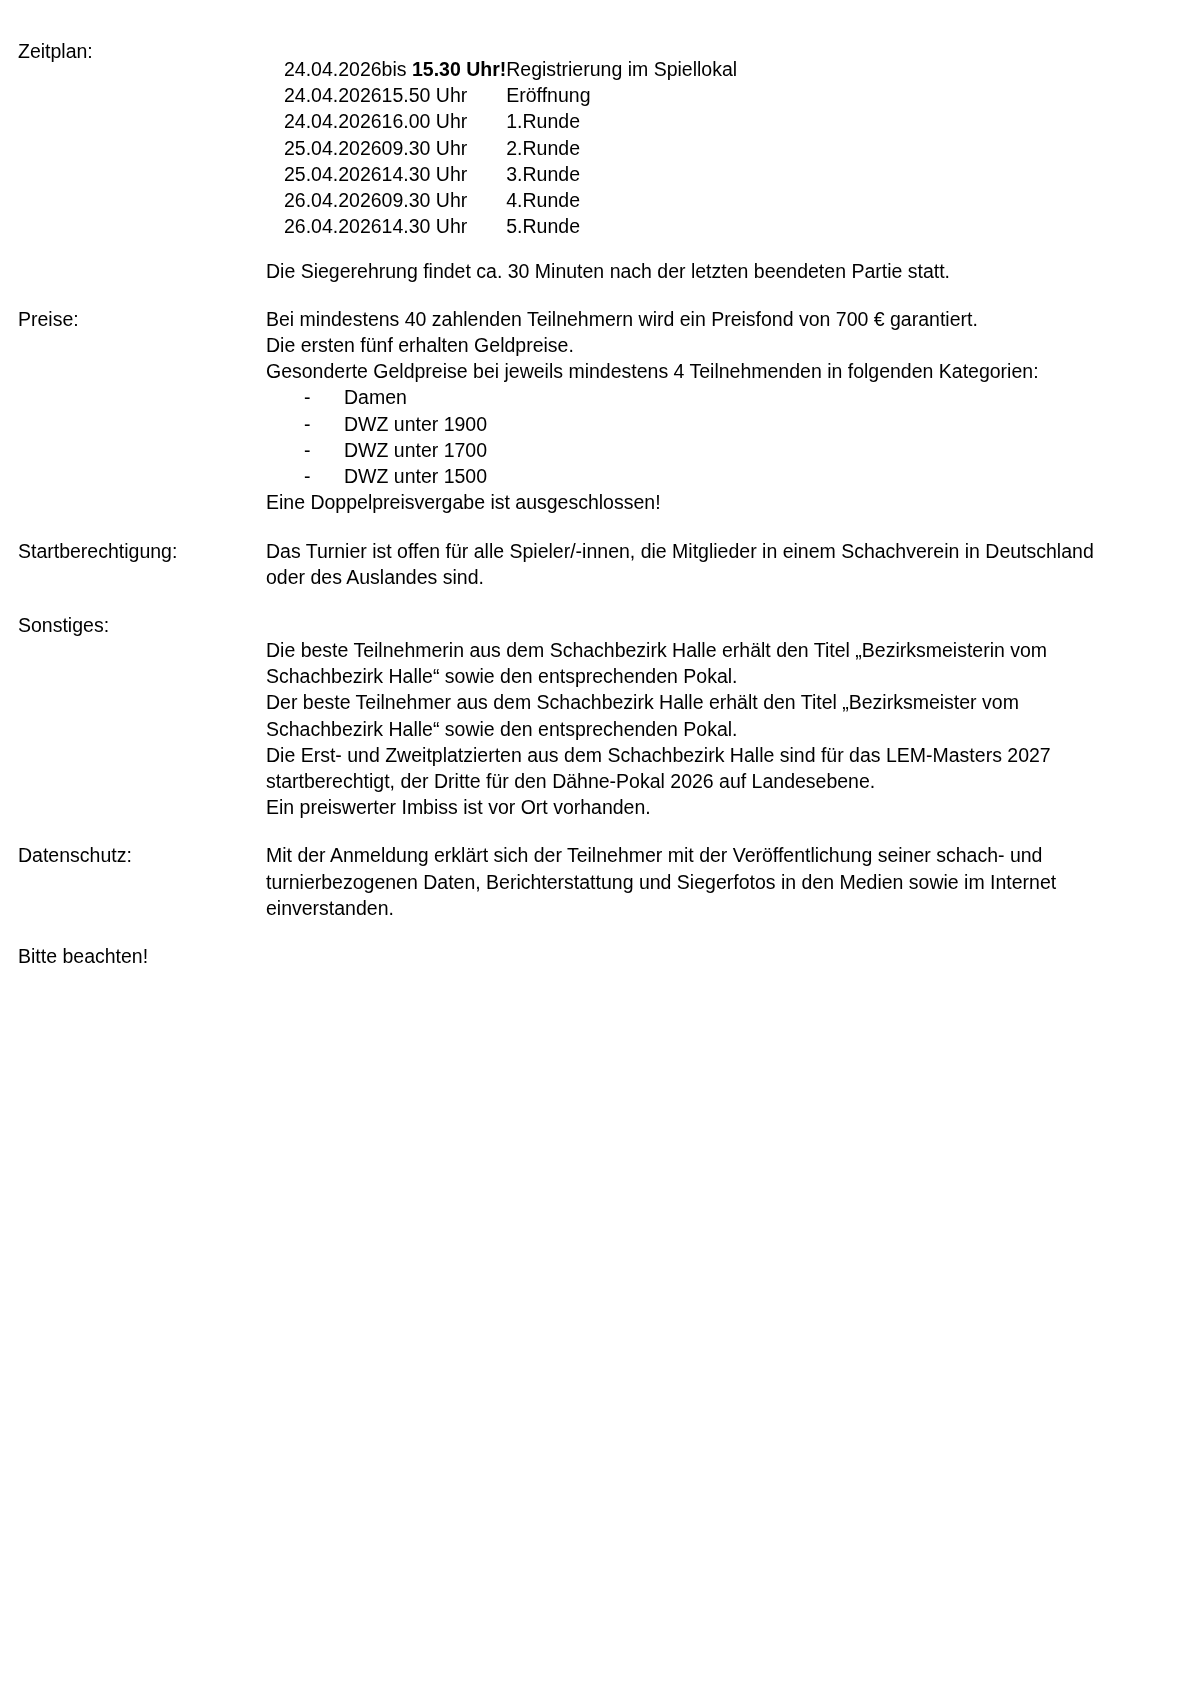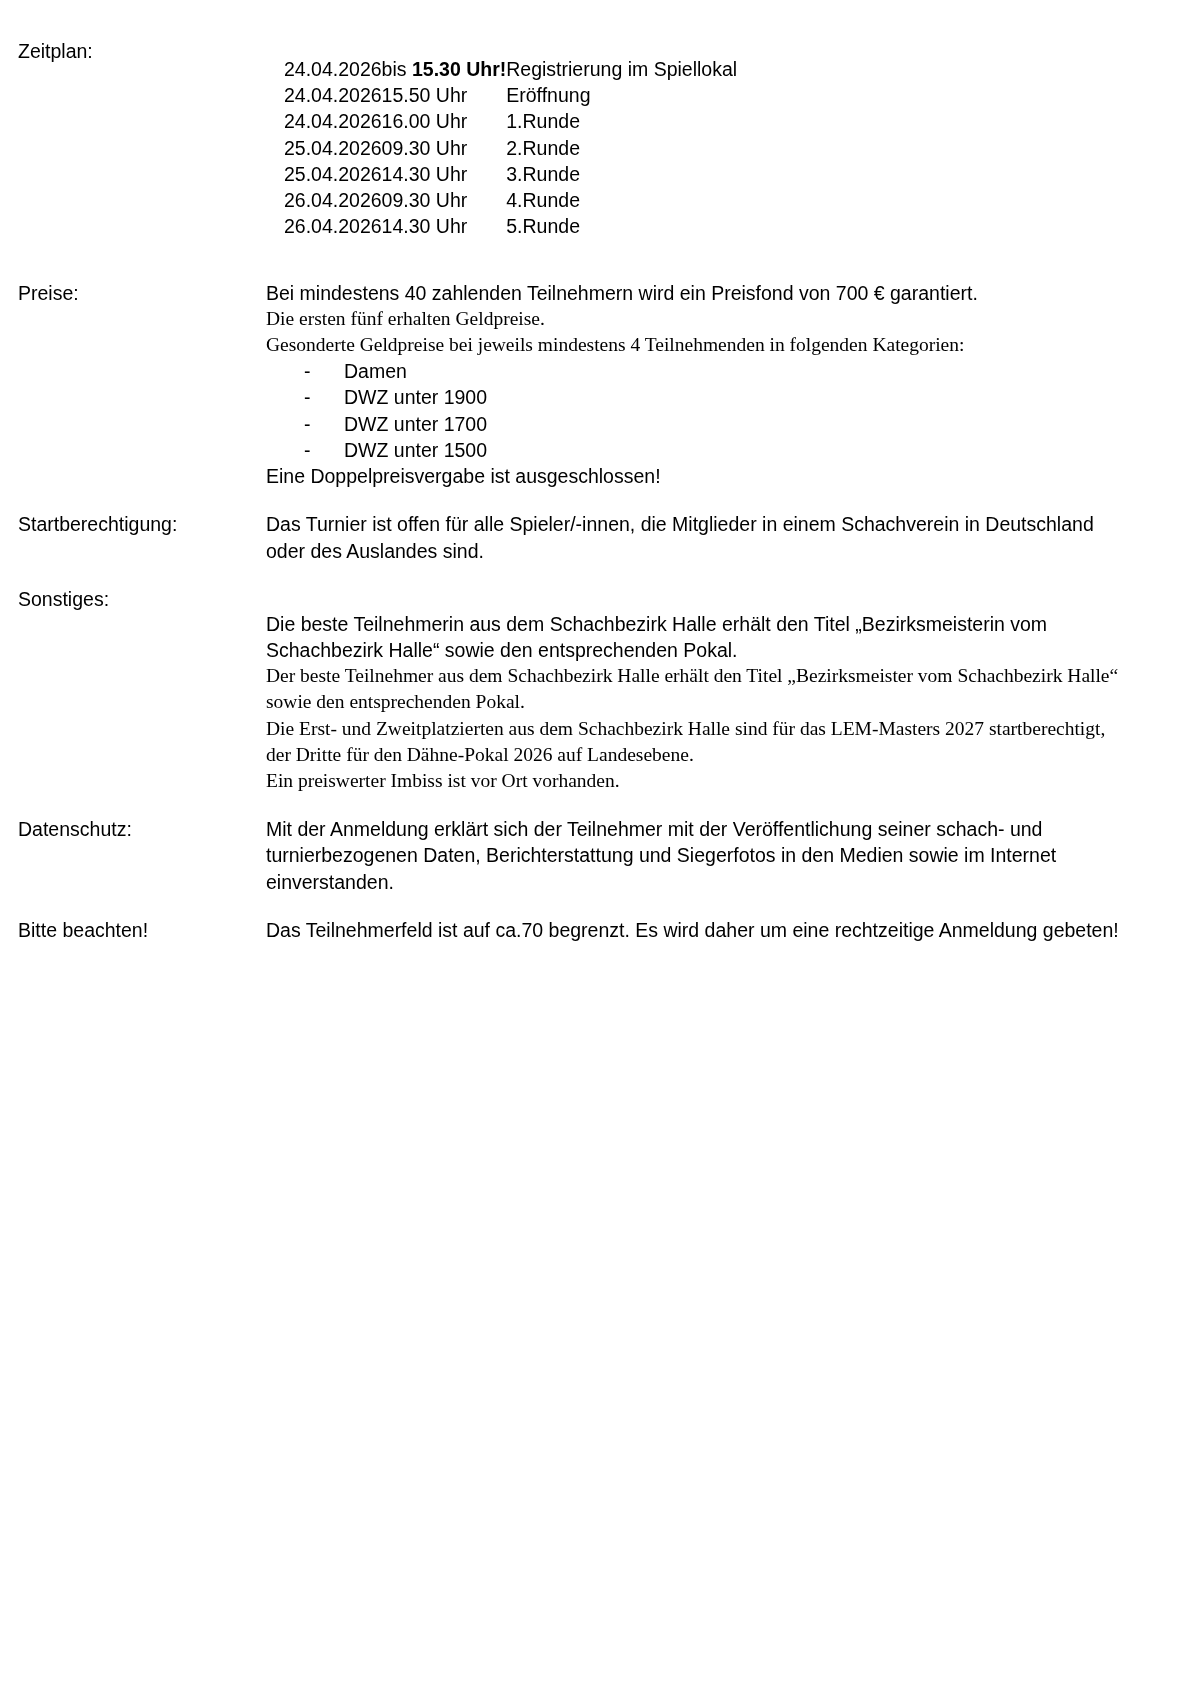--- a/index.html
+++ b/index.html
@@ -39,21 +39,21 @@
     flex: 1 1 auto;
     min-width: 0;
   }
   .label {
     white-space: nowrap;
   }
   .bold { font-weight: normal; }
   .para {
     margin: 0 0 0 0;
   }
-  .para + .para { margin-top: 0; font-family: Liberation Serif, serif; }
+  .para + .para { margin-top: 0; }
   .para-gap { margin-top: 25px; }
   .schedule {
     margin: 18px;
     padding: 0;
     border-collapse: collapse;
   }
   .schedule td {
     padding: 0 0 0 0;
     vertical-align: top;
     line-height: 1.345;
@@ -118,20 +118,21 @@
                 <td class="sched-time">09.30 Uhr</td>
                 <td class="sched-event">4.Runde</td>
               </tr>
               <tr>
                 <td class="sched-date">26.04.2026</td>
                 <td class="sched-time">14.30 Uhr</td>
                 <td class="sched-event">5.Runde</td>
               </tr>
             </tbody>
           </table>
+          <div class="para">Die Siegerehrung findet ca. 30 Minuten nach der letzten beendeten Partie statt.</div>
         </div>
       </div>
       <div class="section">
         <div class="label-col">
           <div class="label">Preise:</div>
         </div>
         <div class="content-col">
           <div class="para">Bei mindestens 40 zahlenden Teilnehmern wird ein Preisfond von 700 € garantiert.</div>
           <div class="para">Die ersten fünf erhalten Geldpreise.</div>
           <div class="para">Gesonderte Geldpreise bei jeweils mindestens 4 Teilnehmenden in folgenden Kategorien:</div>
@@ -180,18 +181,15 @@
           <div class="label">Datenschutz:</div>
         </div>
         <div class="content-col">
           <div class="para">Mit der Anmeldung erklärt sich der Teilnehmer mit der Veröffentlichung seiner schach- und turnierbezogenen Daten, Berichterstattung und Siegerfotos in den Medien sowie im Internet einverstanden.</div>
         </div>
       </div>
       <div class="section">
         <div class="label-col">
           <div class="label bold">Bitte beachten!</div>
         </div>
-        <div class="content-col bold">
-          <div class="para">Das Teilnehmerfeld ist auf ca.70 begrenzt. Es wird daher um eine rechtzeitige Anmeldung gebeten!</div>
-        </div>
       </div>
     </div>
 </div>
 
 </body></html>

